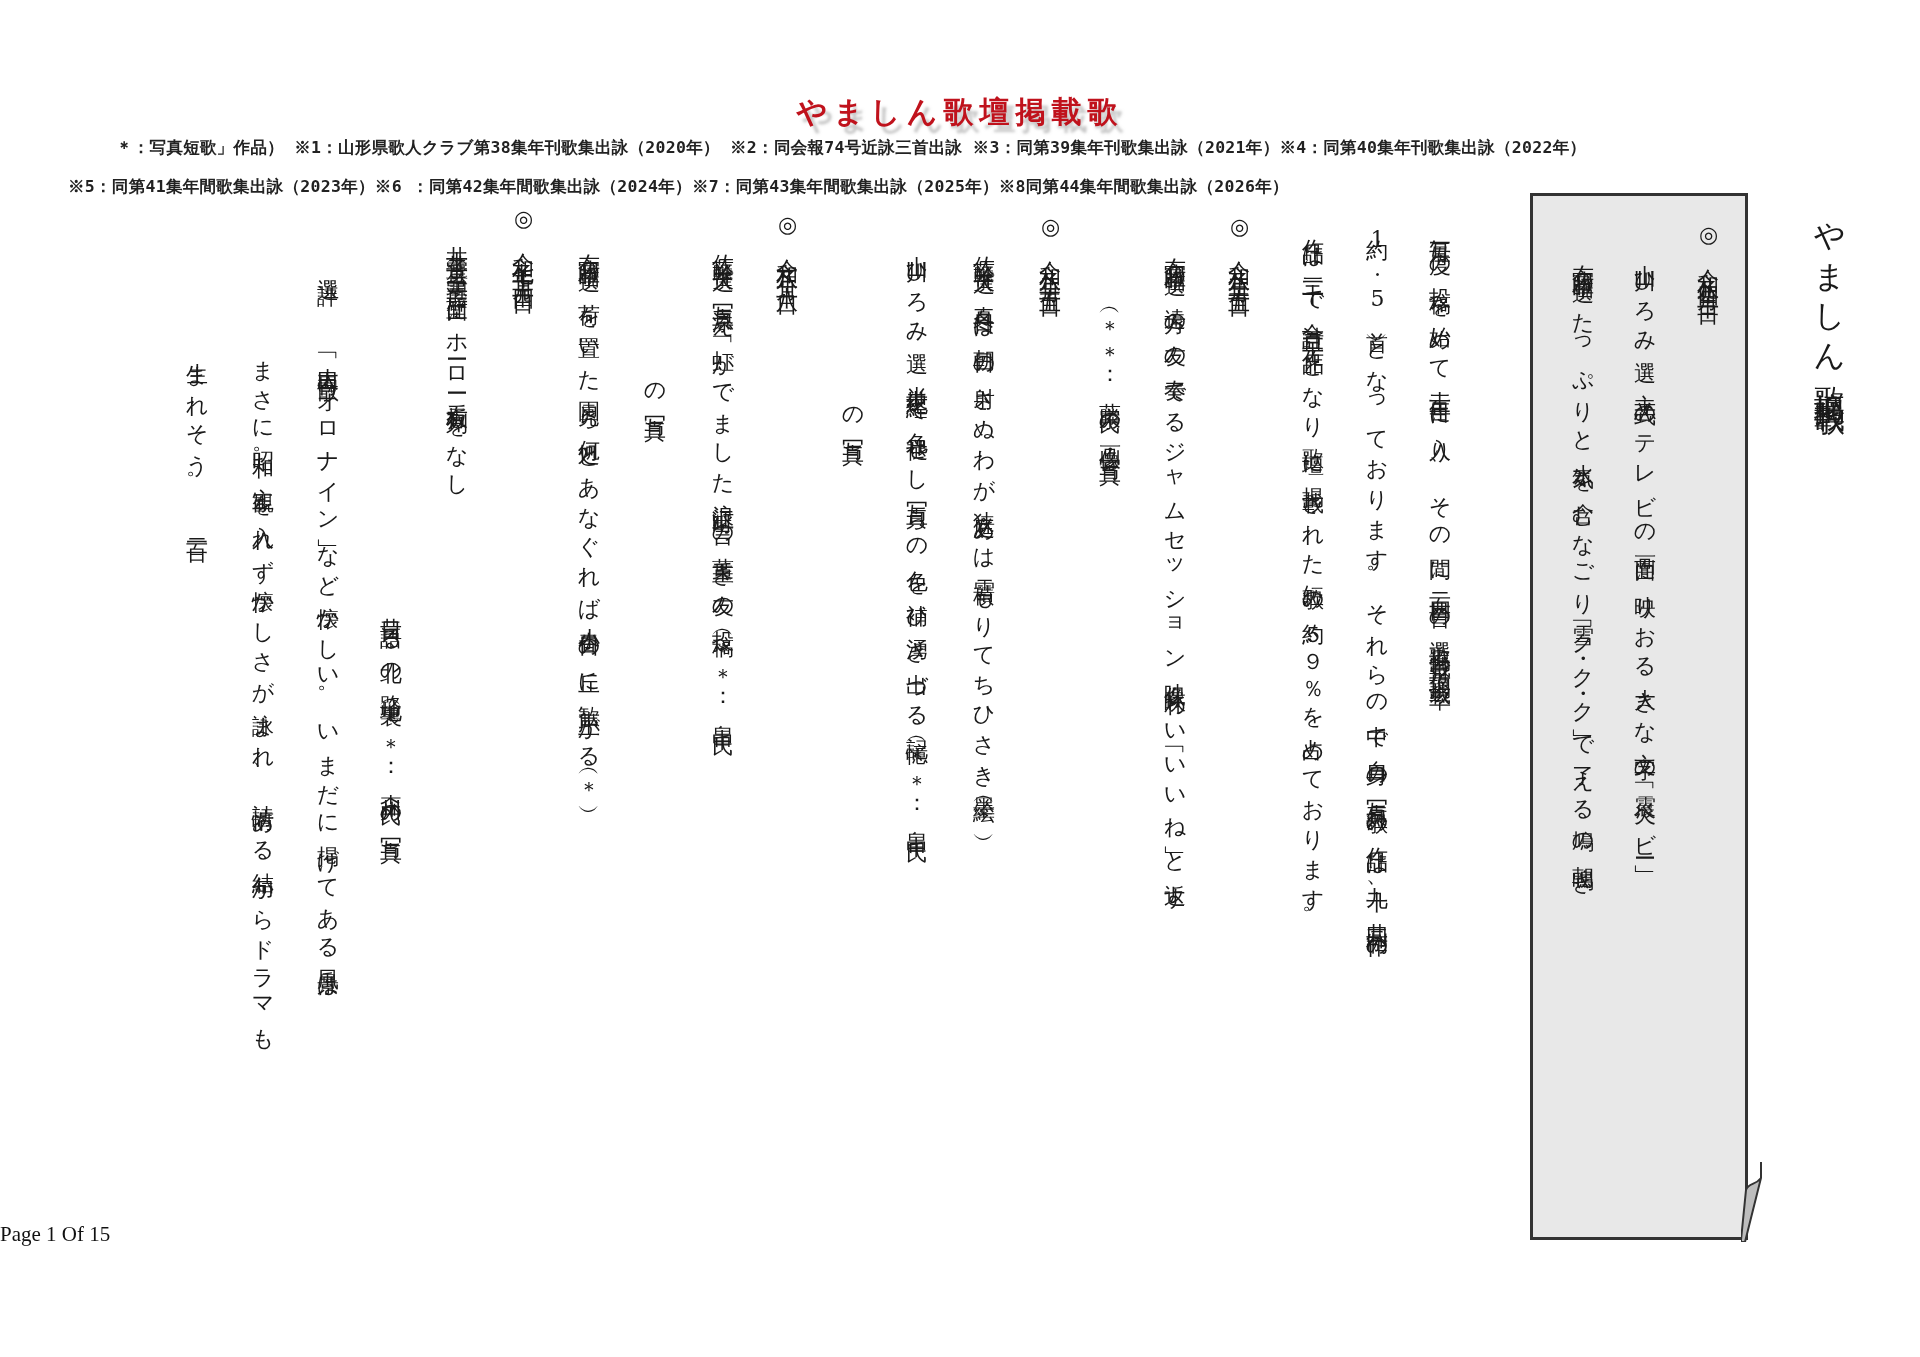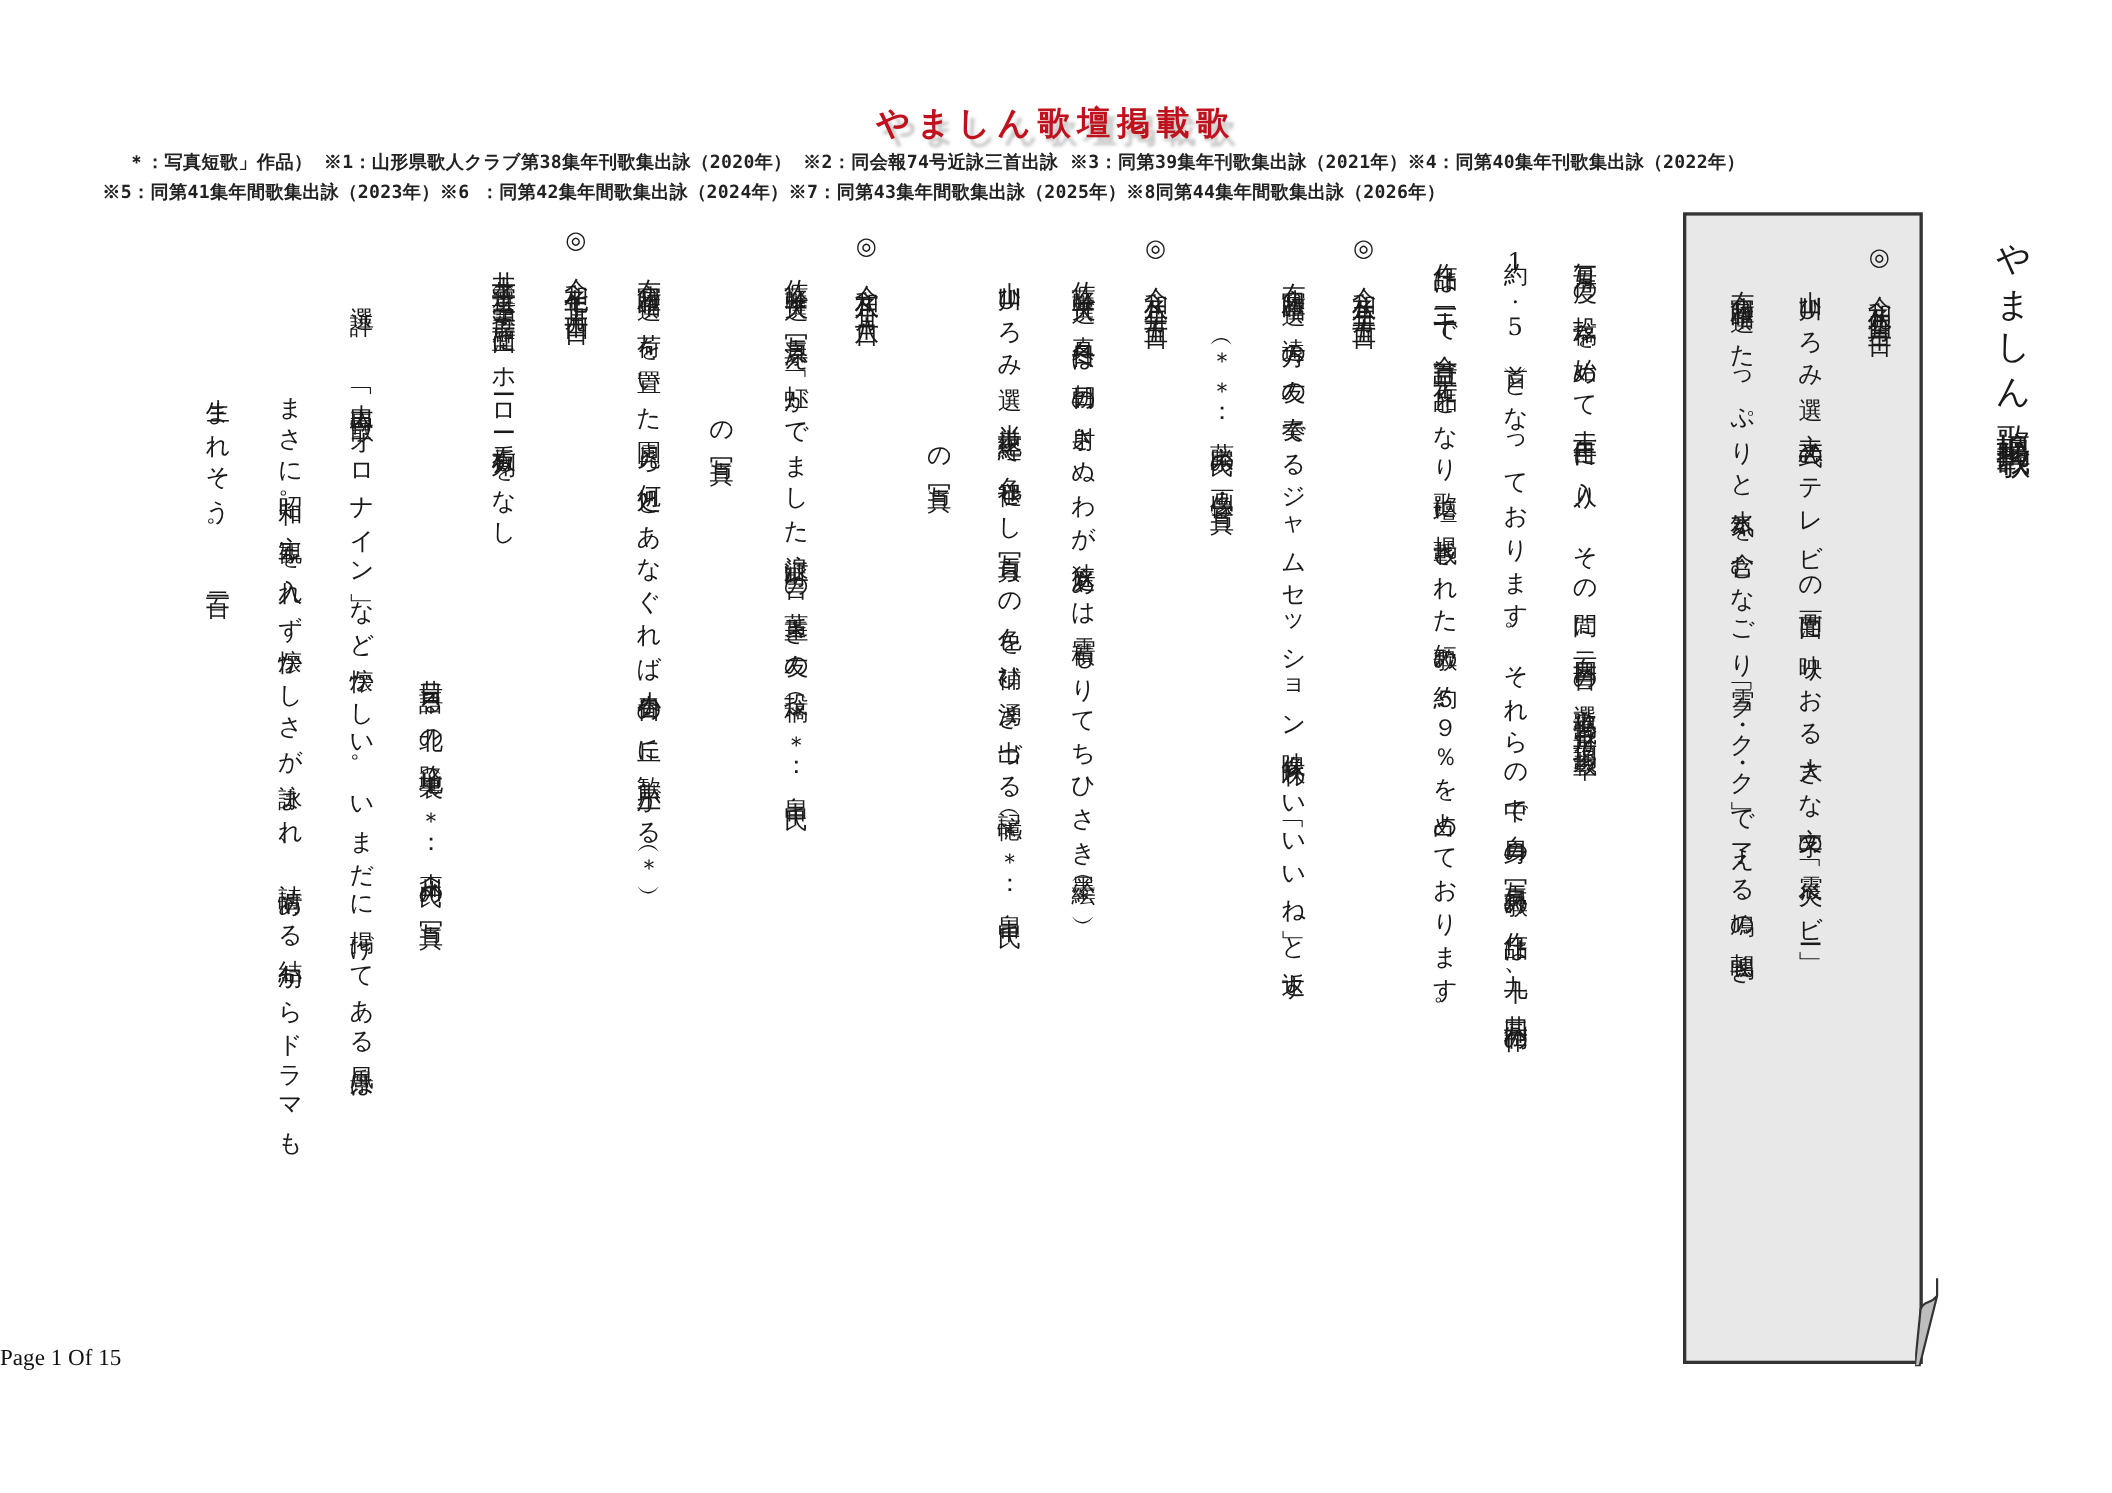--- a/index.html
+++ b/index.html
@@ -11,21 +11,21 @@
     font-size: 30px; font-weight: bold; color: #c0121c; letter-spacing: 6px;
     text-shadow: 6px 7px 3px rgba(150,150,150,0.55);
     font-family: "DejaVu Serif", serif;
   }
   .notes {
     position: absolute; left: 68px; width: 1800px;
     font-size: 16.5px; font-family: "DejaVu Sans Mono", "Liberation Mono", monospace;
     font-weight: bold; color: #222; white-space: nowrap; letter-spacing: 0.3px;
   }
   .notes.l1 { top: 137px; margin-left: 48px; }
-  .notes.l2 { top: 164px; margin-left: 25px; }
+  .notes.l2 { top: 176px; }
 
   .vcol {
     position: absolute; writing-mode: vertical-rl; text-orientation: upright;
     font-size: 22px; line-height: 30px; letter-spacing: 4.6px;
     white-space: nowrap; font-family: "DejaVu Serif", serif;
   }
   .vcol.big { font-size: 31px; letter-spacing: 5px; line-height: 36px; }
 
   .box {
     position: absolute; left: 1530px; top: 193px; width: 218px; height: 1047px;

